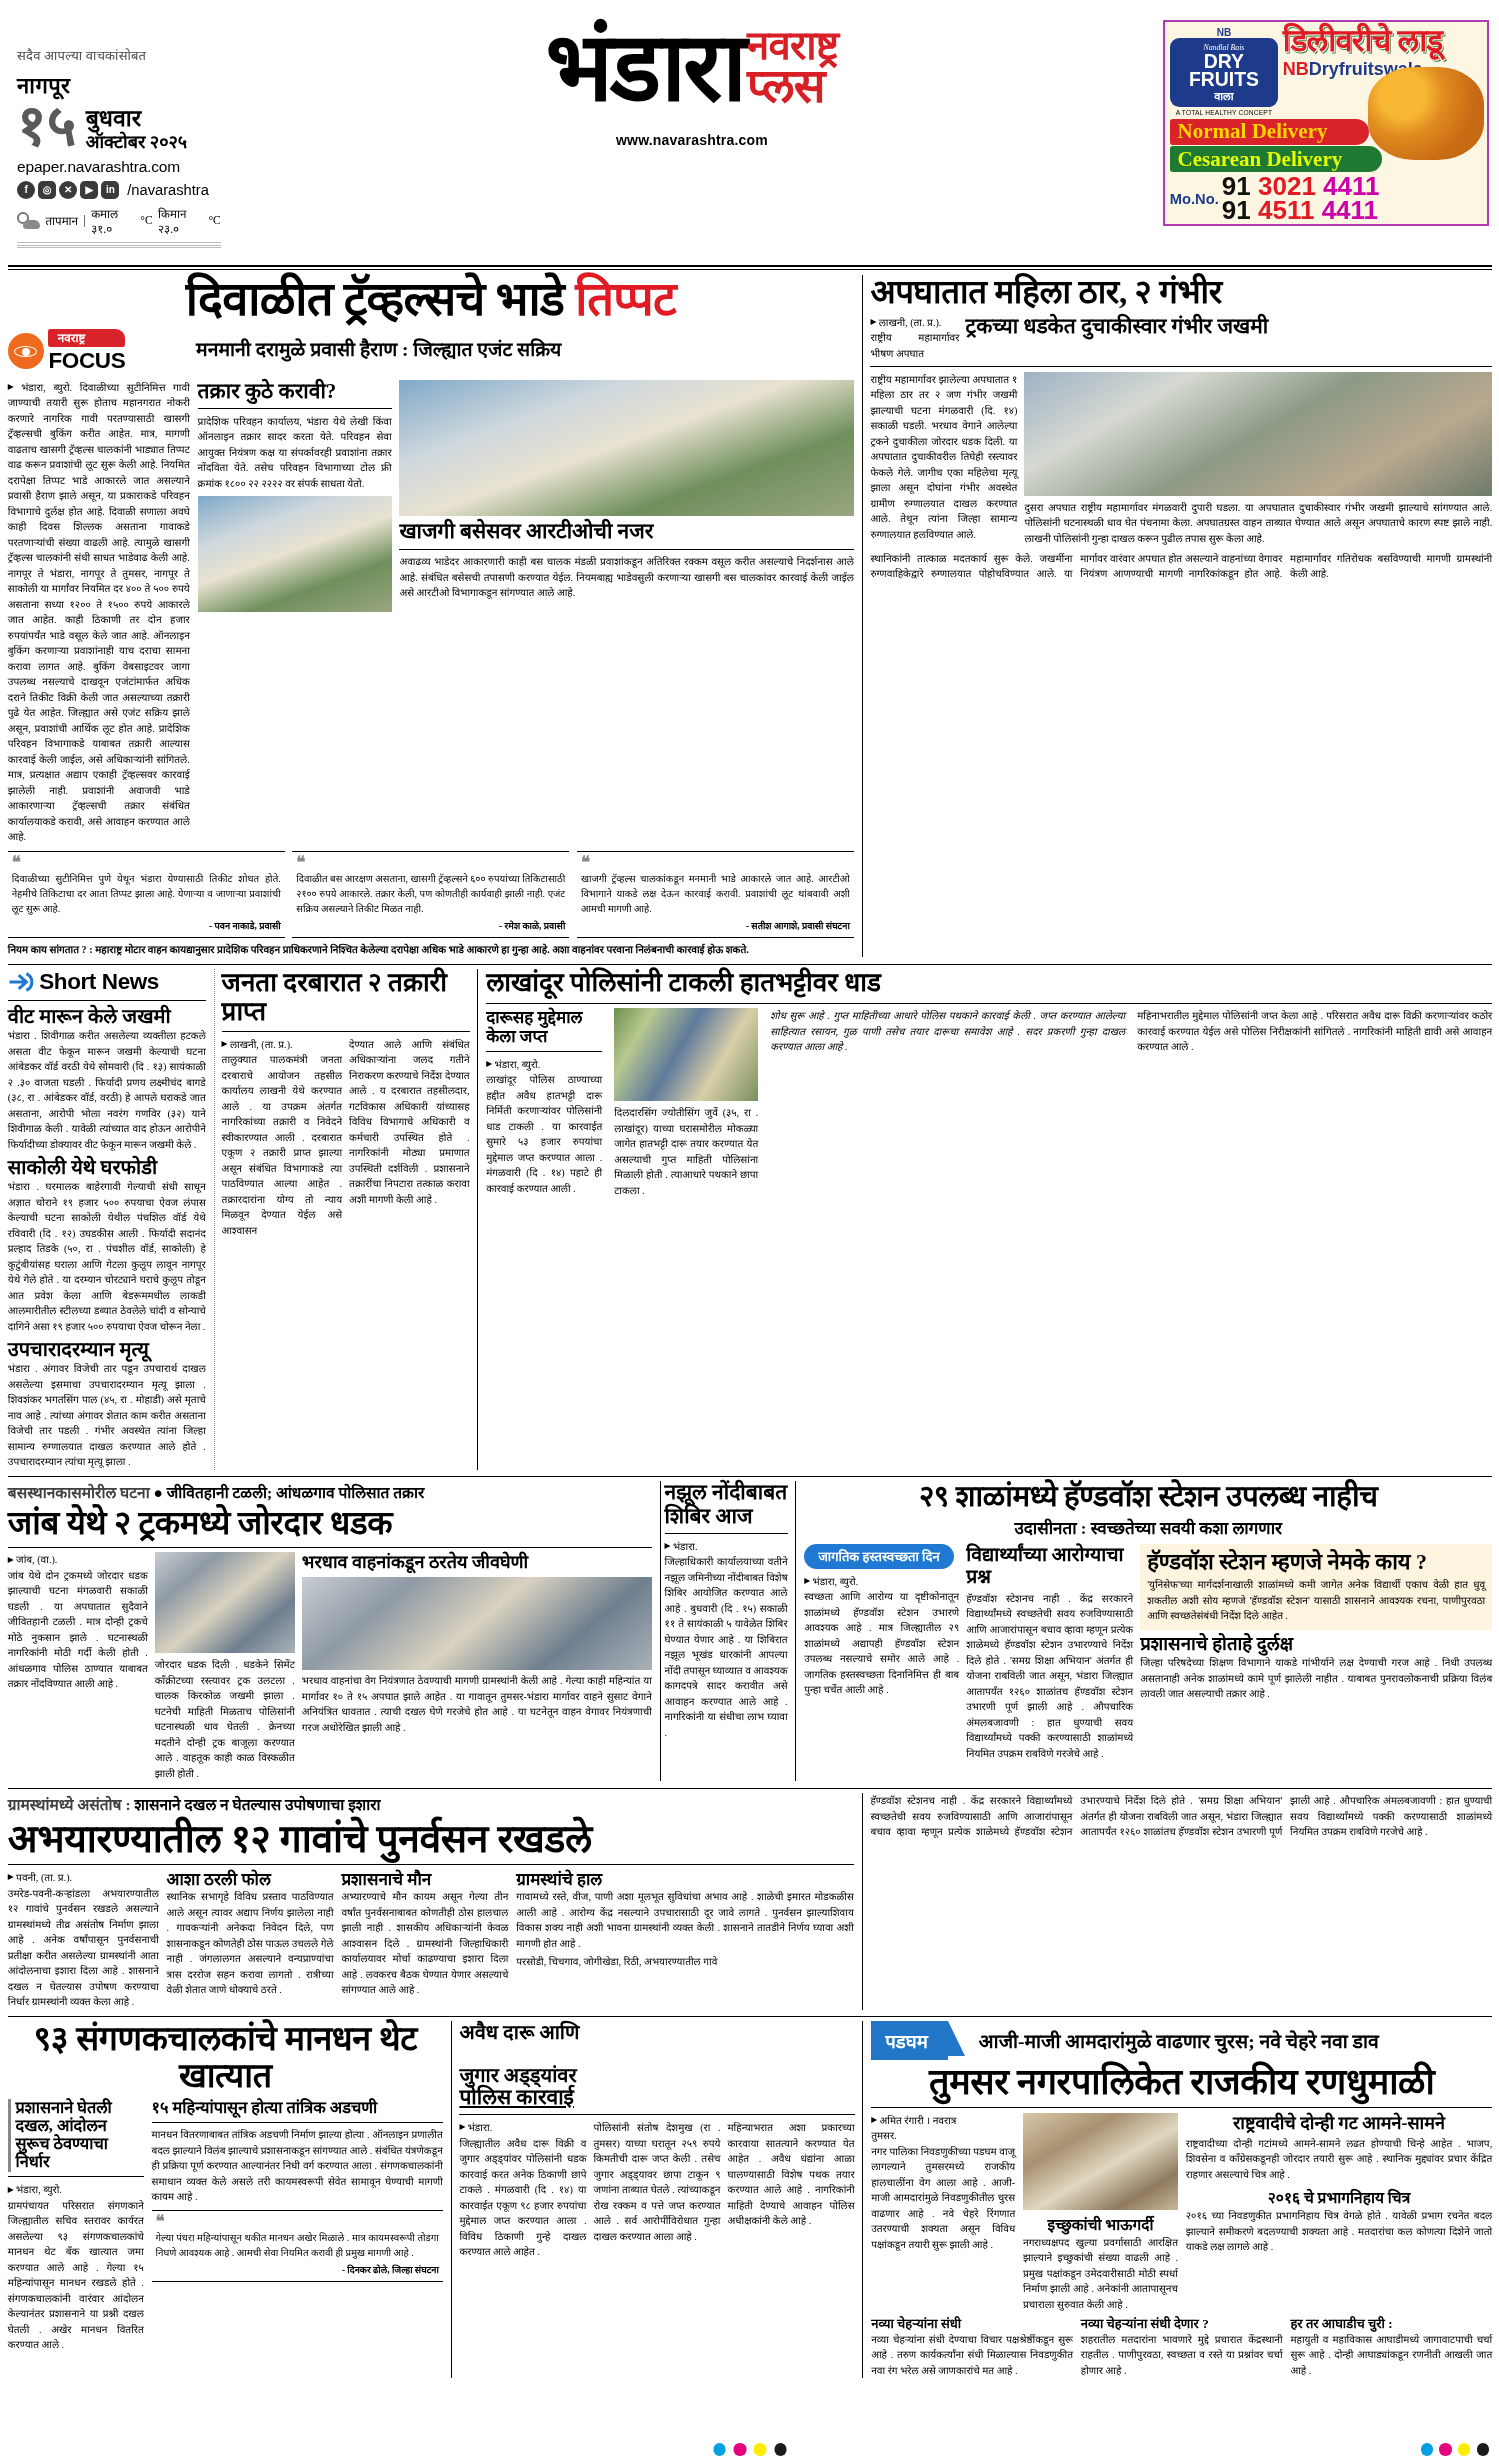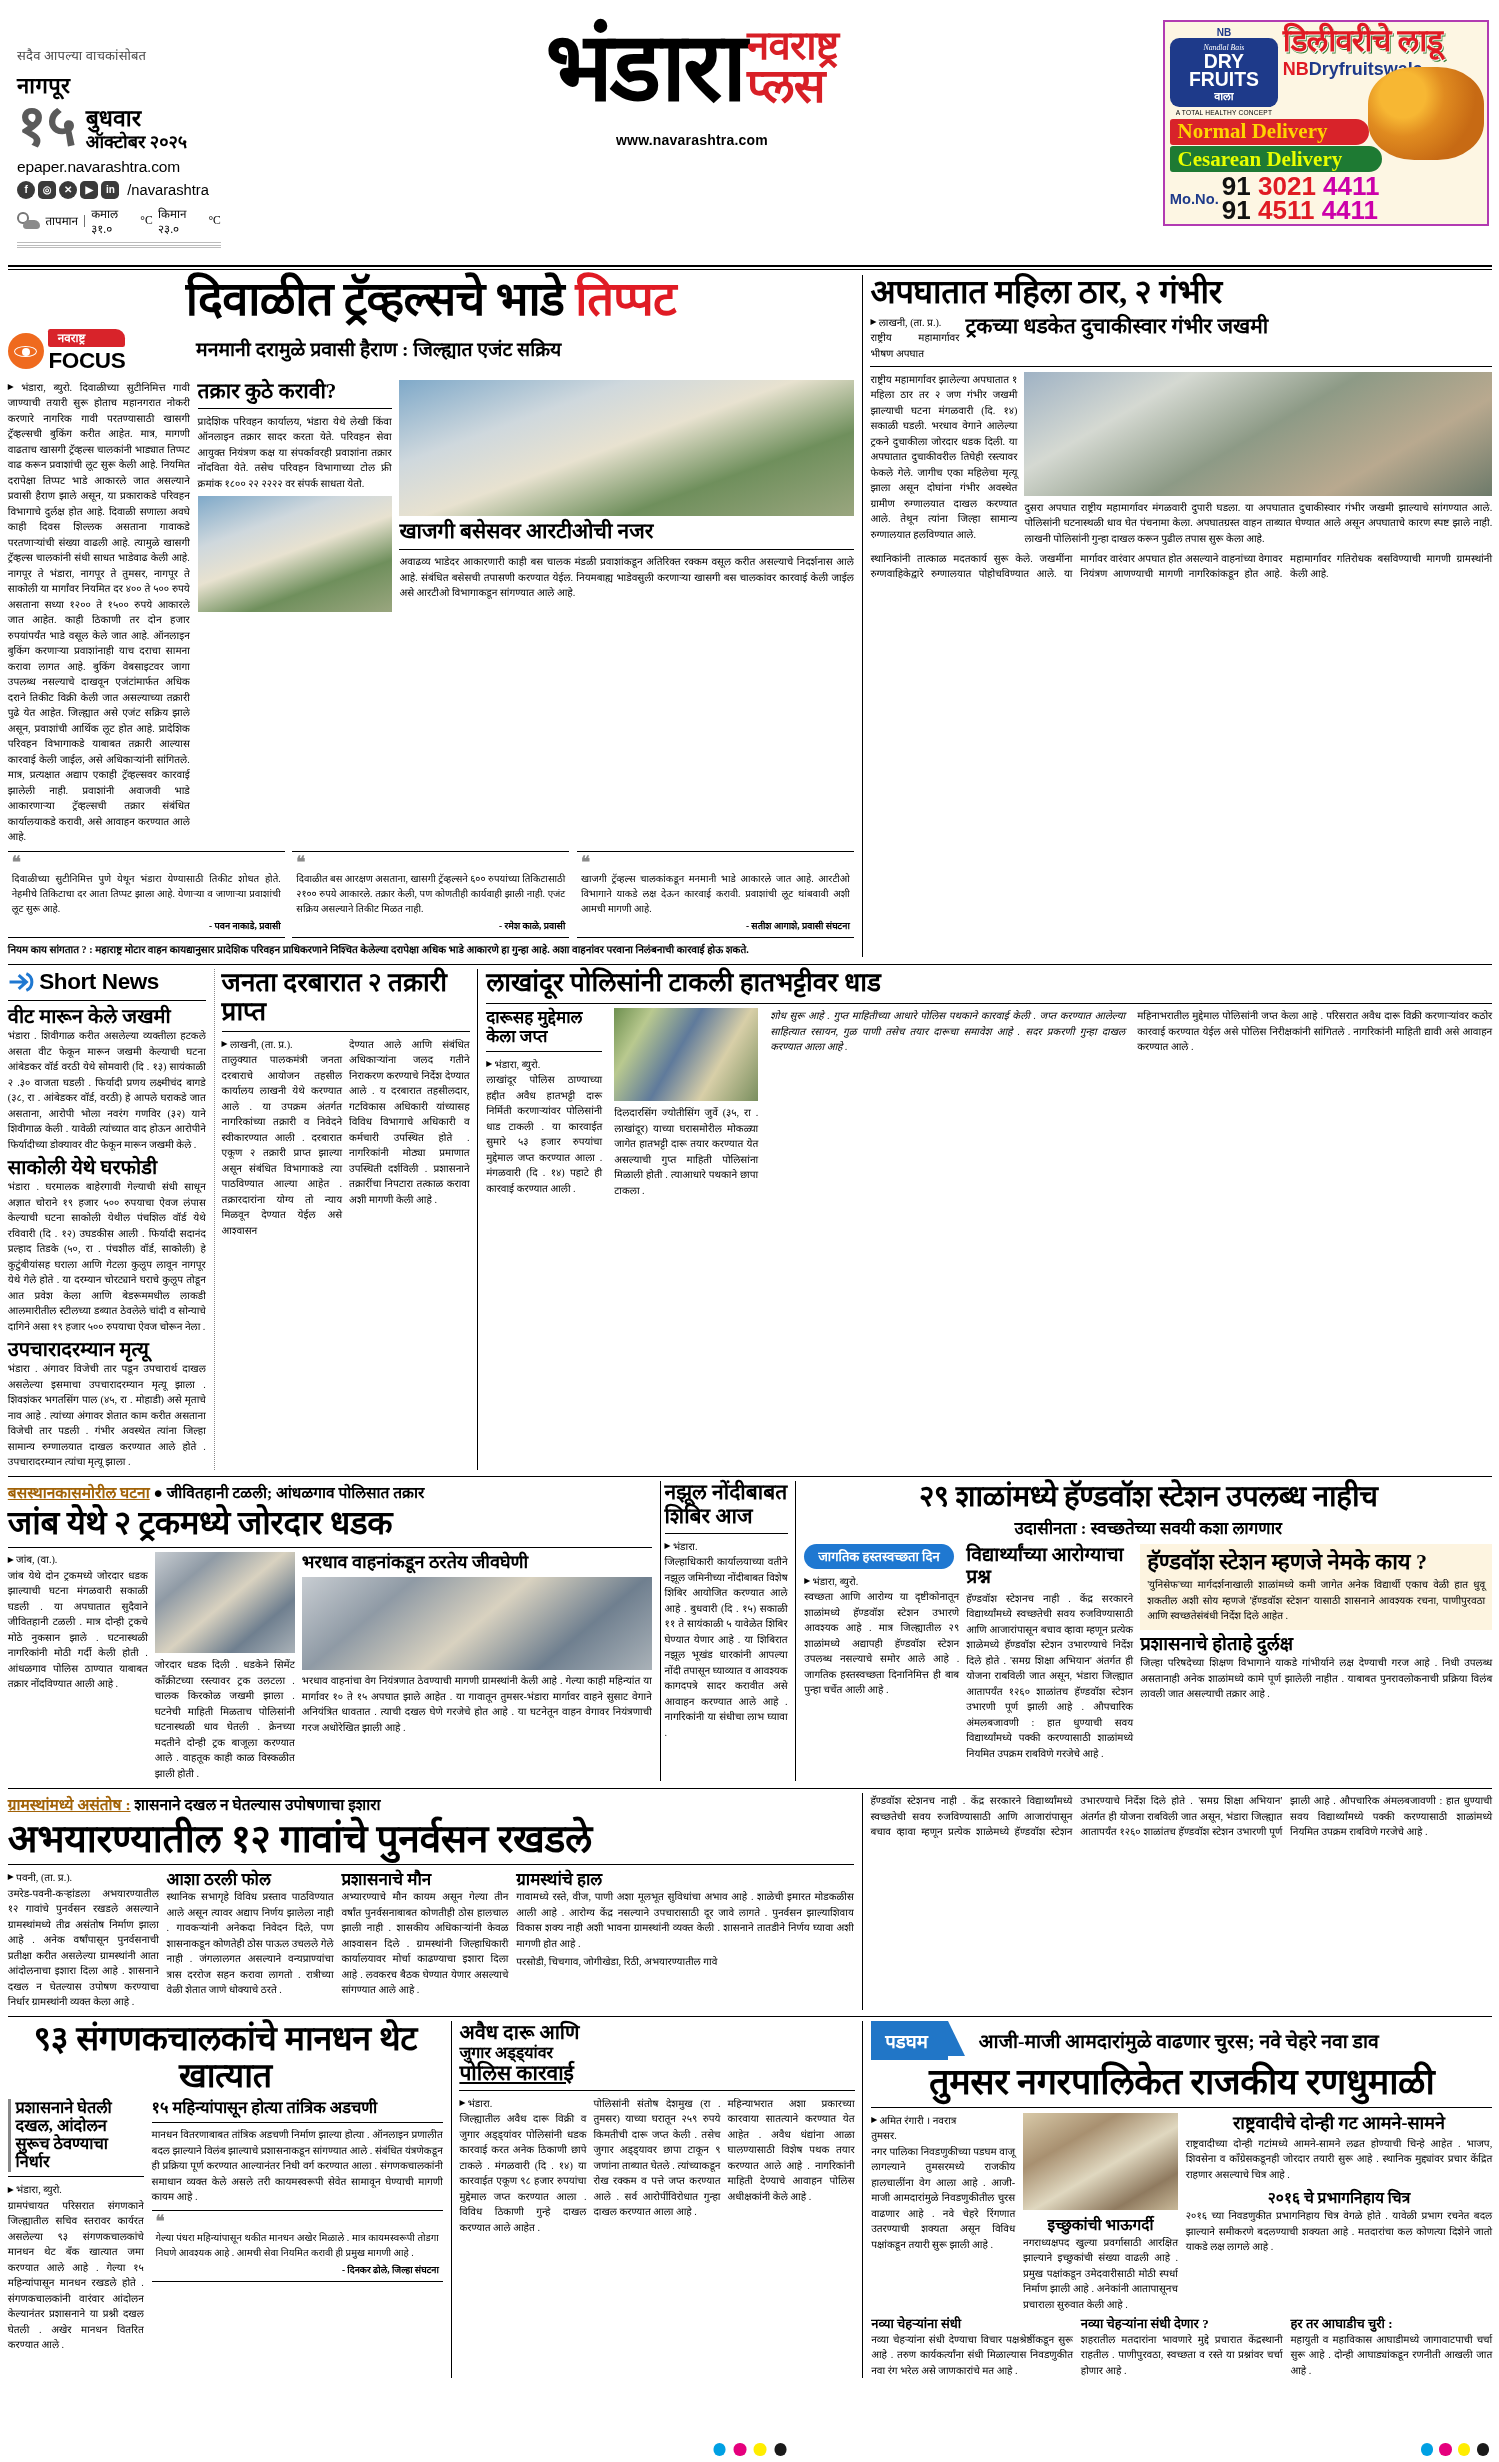--- a/index.html
+++ b/index.html
@@ -95,21 +95,21 @@
   .cols { display:flex; gap:7.8px; }
   .lead-left { width:846px; }
   .lead-right { flex:1; }
 
   .hl-xl { font-size:47px; font-weight:bold; line-height:1.05; letter-spacing:-0.8px;text-align:center; }
   .hl-xl .red { color:#e01b24; }
   .hl-lg { font-size:33px; font-weight:bold; line-height:1.08; letter-spacing:-0.4px; }
   .hl-md { font-size:26px; font-weight:bold; line-height:1.1; }
   .hl-sm { font-size:21px; font-weight:bold; line-height:1.12; }
   .sub-line { font-size:19.4px; font-weight:bold; margin-top:3.1px; }
-  .sub-red { color:#a16207;text-decoration:underline; }
+  .sub-red { color:#404040; }
   .kicker { font-size:15.5px; font-weight:bold; }
 
   .body-txt { font-size:10.2px; line-height:1.52; text-align:justify; hyphens:auto; }
   .arrow-lead::before { content:"\25B6"; font-size:7.8px; margin-right:2.3px; vertical-align:1.6px; }
   .c2 { column-count:2; } .c3 { column-count:3; }
 
   .photo { background:#c9c9c9; position:relative; overflow:hidden; }
   .photo::after { content:""; position:absolute; inset:0;
     background:linear-gradient(135deg,#b9c4cf 0%,#8fa3b5 30%,#cfd6d0 55%,#9aa892 78%,#b0b8bd 100%); }
   .photo.bus::after { background:linear-gradient(160deg,#7fa9c9 0%,#cfd8dd 28%,#e8e2d0 48%,#6f8f5c 72%,#9aa67f 100%); }
@@ -526,21 +526,21 @@
             <span class="quote-mark">❝</span>
             <div class="quote-txt">गेल्या पंधरा महिन्यांपासून थकीत मानधन अखेर मिळाले . मात्र कायमस्वरूपी तोडगा निघणे आवश्यक आहे . आमची सेवा नियमित करावी ही प्रमुख मागणी आहे .</div>
             <div class="quote-by">- दिनकर ढोले, जिल्हा संघटना</div>
           </div>
         </div>
       </div>
     </div>
 
     <div class="vrule" style="width:404px; padding-left:7.8px;">
       <div class="hl-sm" style="font-size:20px;">अवैध दारू आणि</div>
-      <div class="hl-sm" style="font-size:16px;">जुगार अड्ड्यांवर</div>
+      <div class="hl-sm" style="font-size:20px;margin-top:20px;">जुगार अड्ड्यांवर</div>
       <div class="hl-sm" style="font-size:21px;text-decoration:underline;">पोलिस कारवाई</div>
       <div class="solidline"></div>
       <div style="display:flex; gap:7px;">
         <div style="flex:1;">
           <div class="body-txt arrow-lead">भंडारा.</div>
           <div class="body-txt">जिल्ह्यातील अवैध दारू विक्री व जुगार अड्ड्यांवर पोलिसांनी धडक कारवाई करत अनेक ठिकाणी छापे टाकले . मंगळवारी (दि . १४) या कारवाईत एकूण ९८ हजार रुपयांचा मुद्देमाल जप्त करण्यात आला . विविध ठिकाणी गुन्हे दाखल करण्यात आले आहेत .</div>
         </div>
         <div style="flex:1;">
           <div class="body-txt">पोलिसांनी संतोष देशमुख (रा . तुमसर) याच्या घरातून २५९ रुपये किमतीची दारू जप्त केली . तसेच जुगार अड्ड्यावर छापा टाकून ९ जणांना ताब्यात घेतले . त्यांच्याकडून रोख रक्कम व पत्ते जप्त करण्यात आले . सर्व आरोपींविरोधात गुन्हा दाखल करण्यात आला आहे .</div>
         </div>

